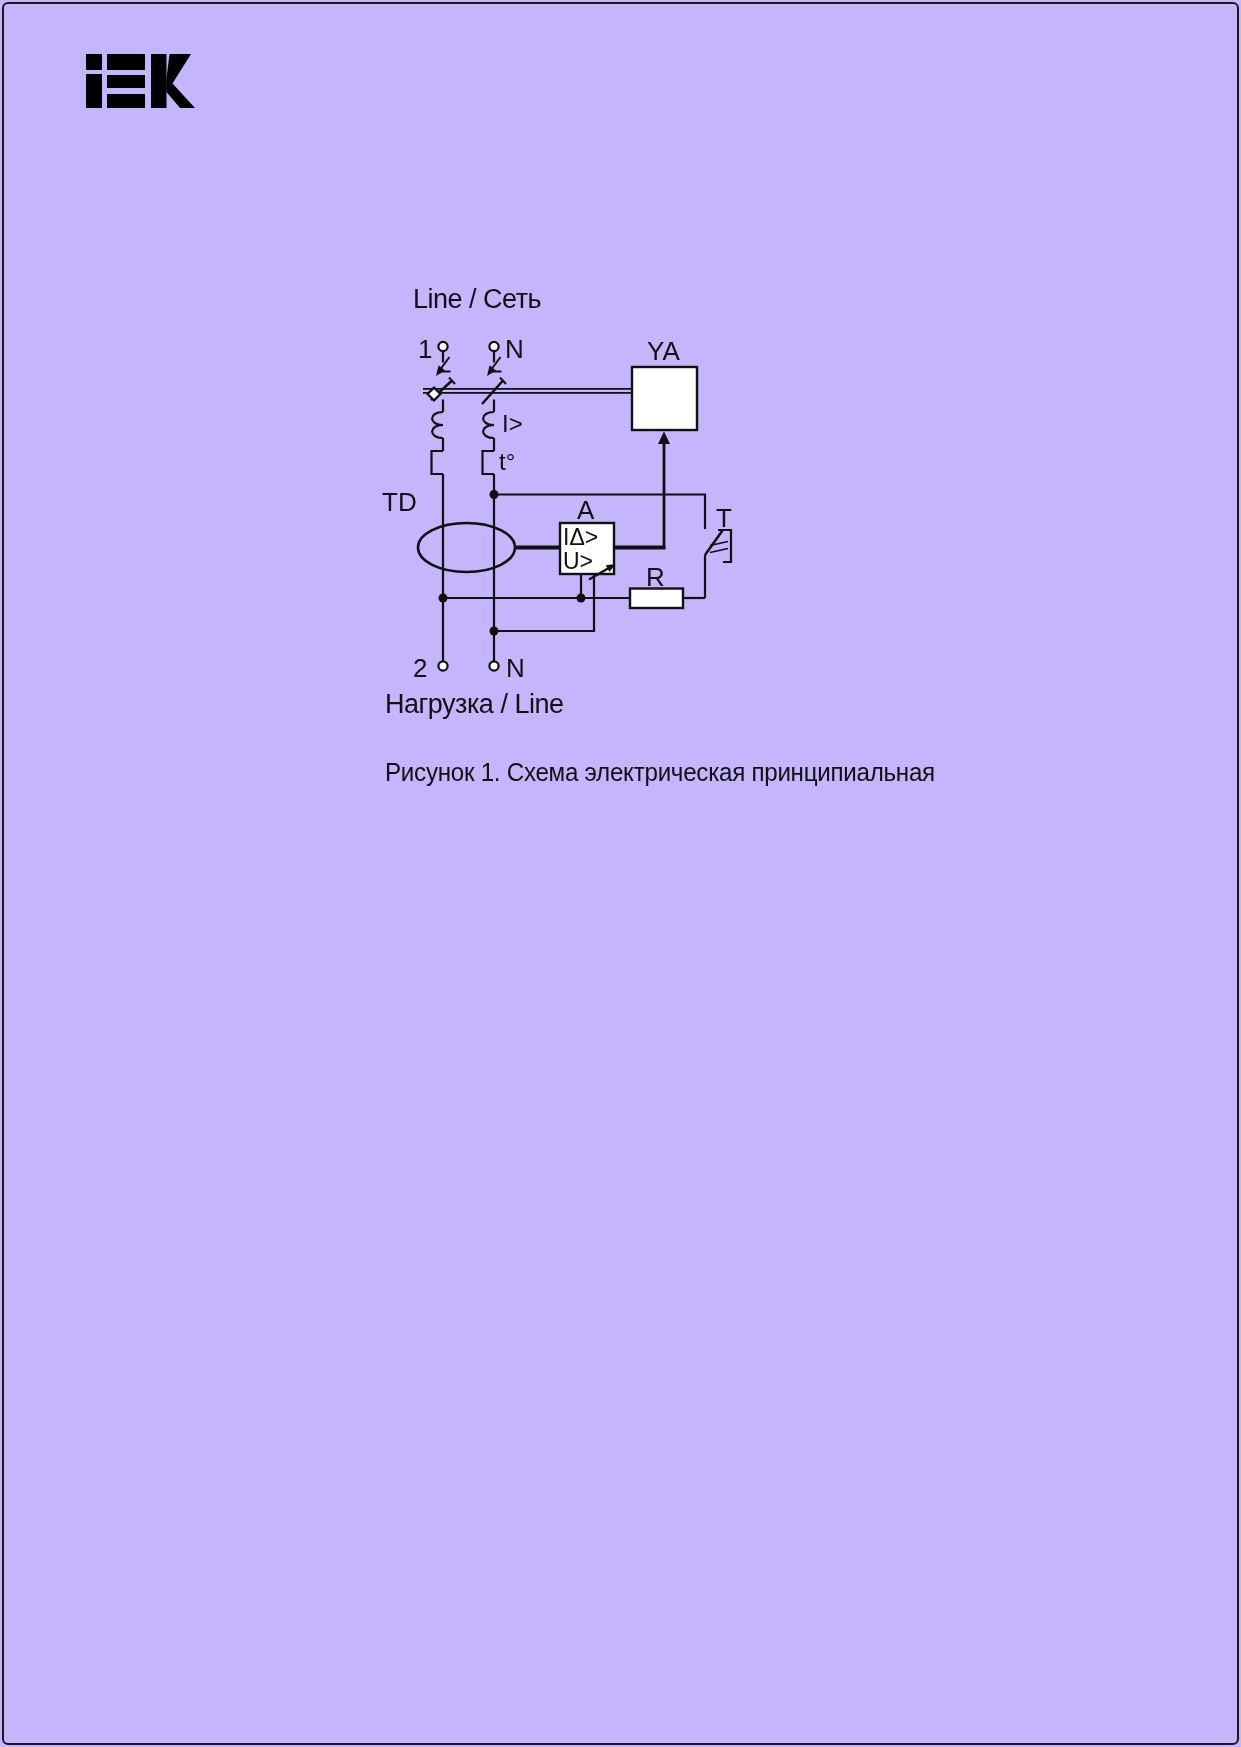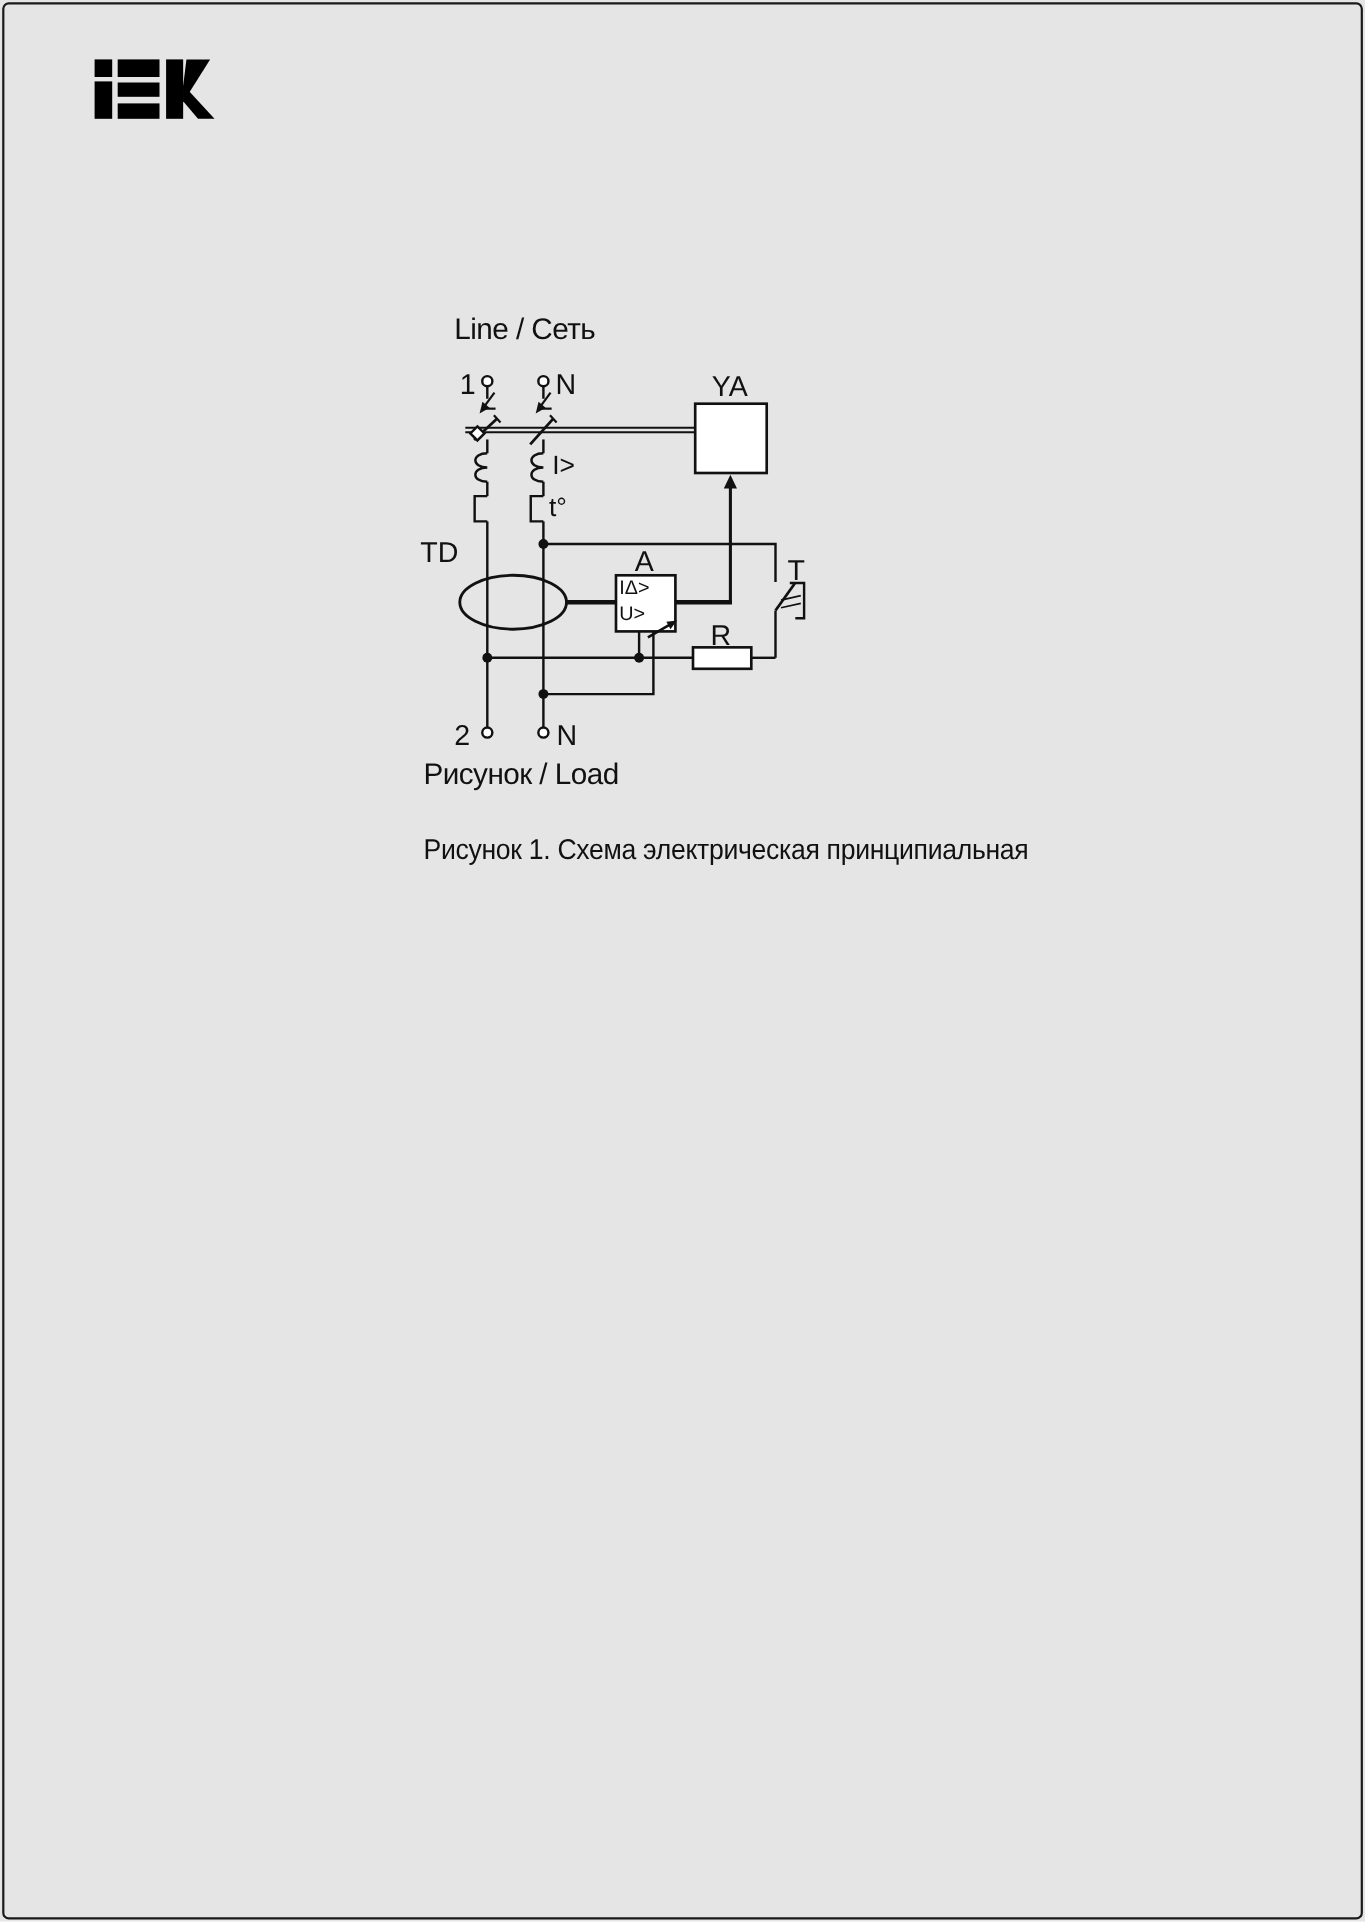--- a/index.html
+++ b/index.html
@@ -1,24 +1,24 @@
 <!DOCTYPE html>
 <html><head>
 <meta charset="utf-8">
 <style>
   html,body{margin:0;padding:0;background:#ffffff;}
   body{width:1241px;height:1747px;position:relative;overflow:hidden;
        font-family:"Liberation Sans",sans-serif;color:#111;}
-  .page{position:absolute;inset:0;background:#e5e5e5;}
+  .page{position:absolute;inset:0;background:#c4b5fd;}
   .page-border{position:absolute;inset:2px;border:2.5px solid #1a1a1a;border-radius:6px;pointer-events:none;}
   .logo{position:absolute;left:85px;top:50px;width:111px;height:60px;}
   .diagram-svg{position:absolute;left:0;top:0;width:1241px;height:1747px;}
   .lbl{position:absolute;font-size:26px;line-height:1.1;white-space:nowrap;}
   .lbl-sm{position:absolute;font-size:24px;line-height:1.05;white-space:nowrap;}
-  .lbl-box{position:absolute;font-size:18px;line-height:1.05;white-space:nowrap;}
+  .lbl-box{position:absolute;font-size:23px;line-height:1.05;white-space:nowrap;}
   .section-lbl{position:absolute;font-size:27px;line-height:1.1;letter-spacing:-0.5px;white-space:nowrap;}
   .caption{position:absolute;left:385px;top:757px;font-size:26px;letter-spacing:-0.3px;
            transform:scaleX(0.93);transform-origin:left top;white-space:nowrap;}
 </style>
 </head>
 <body>
 
 <div class="page">
   <div class="page-border"></div>
 
@@ -116,15 +116,15 @@
   <span class="lbl-sm" style="left:502px;top:411px">I&gt;</span>
   <span class="lbl-sm" style="left:499px;top:449px">t°</span>
   <span class="lbl" style="left:382px;top:488px">TD</span>
   <span class="lbl" style="left:577px;top:496px">A</span>
   <span class="lbl-box" style="left:563px;top:525px">IΔ&gt;</span>
   <span class="lbl-box" style="left:563px;top:549px">U&gt;</span>
   <span class="lbl" style="left:716px;top:504px">T</span>
   <span class="lbl" style="left:646px;top:563px">R</span>
   <span class="lbl" style="left:413px;top:654px">2</span>
   <span class="lbl" style="left:506px;top:654px">N</span>
-  <span class="section-lbl" style="left:385px;top:690px">Рисунок / Load</span>
+  <span class="section-lbl" style="left:385px;top:690px">Нагрузка / Line</span>
   <div class="caption">Рисунок 1. Схема электрическая принципиальная</div>
 </div>
 
 </body></html>

